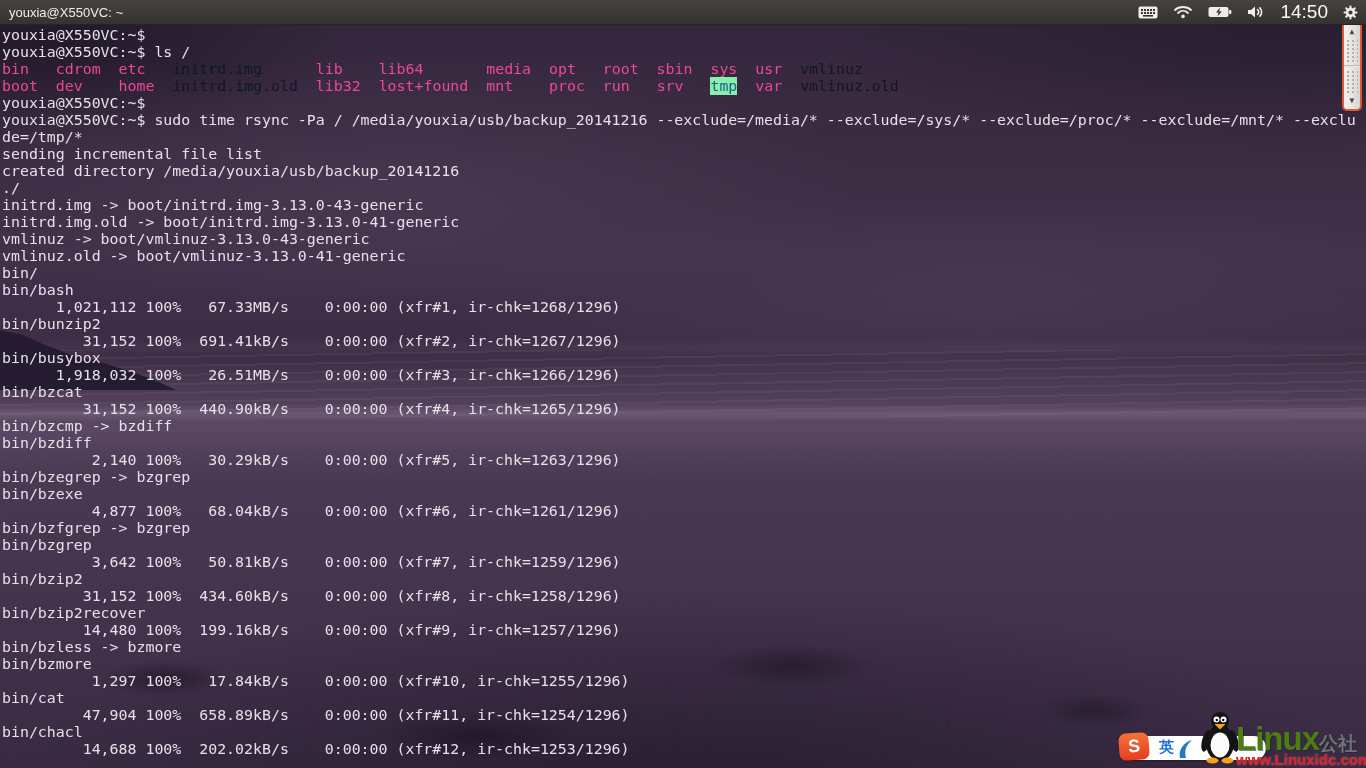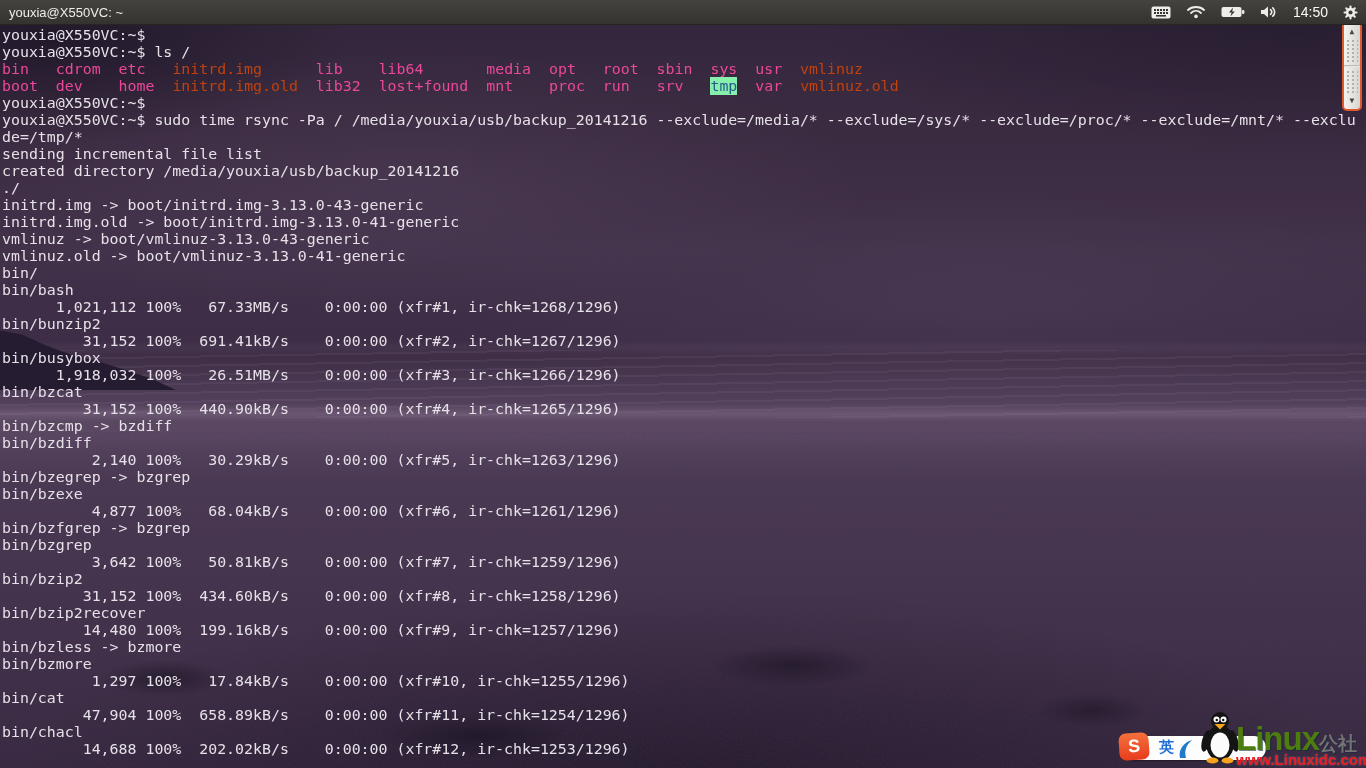--- a/index.html
+++ b/index.html
@@ -37,39 +37,39 @@
 
   
   .panel{position:absolute;left:0;top:0;width:1366px;height:24px;
     background:linear-gradient(#45433e,#353330);border-bottom:1px solid #26251f;
     display:flex;align-items:center;color:#efedea;
     font-family:"Liberation Sans",sans-serif;font-size:13px;z-index:30;}
   .panel .title{margin-left:9px;flex:0 0 auto;}
   .panel .spacer{flex:1 1 auto;}
   .tray{display:flex;align-items:center;gap:15px;margin-right:8px;}
   .tray svg{display:block;}
-  .clock{font-size:14px;color:#fbf9f6;}
+  .clock{font-size:19px;color:#fbf9f6;}
 
   
   .sb{position:absolute;left:1342px;top:21px;width:20px;height:90px;z-index:25;
     border:2px solid #e0582e;border-radius:5px;box-sizing:border-box;
     background:linear-gradient(90deg,#f5f3f0,#d8d5d1);overflow:hidden;}
   .sb .arrow{position:absolute;left:0;width:16px;text-align:center;color:#4a4742;font-size:8px;line-height:10px;}
   .sb .dots{position:absolute;left:2px;width:12px;
     background-image:radial-gradient(circle 1px at 2px 2px,#b2aeaa 1px,transparent 1.4px);
     background-size:5px 4px;}
   .sb .split{position:absolute;left:0;width:16px;height:2px;
     background:linear-gradient(#aaa7a2,#fcfbfa);}
 
   
   .term{position:absolute;left:2px;top:27px;width:1400px;margin:0;z-index:10;
     font-family:"DejaVu Sans Mono",monospace;font-size:14.9px;line-height:17px;
     color:#e6e1e8;white-space:pre;}
   .term .dir{color:#ec4899;}
-  .term .lnk{color:#c2410c;}
+  .term .lnk{color:#0f172a;}
   .term .stk{color:#275d8e;background:#86efac;}
 
   
   .wm{position:absolute;right:0;bottom:0;width:252px;height:66px;z-index:40;
     font-family:"Liberation Sans","DejaVu Sans",sans-serif;}
   .wm .pill{position:absolute;left:8px;top:34px;width:144px;height:24px;border-radius:12px;
     background:#fdfdfd;box-shadow:0 1px 2px rgba(0,0,0,.4);}
   .wm .sbadge{position:absolute;left:5px;top:31px;width:30px;height:27px;border-radius:7px;
     background:linear-gradient(#f5713b,#e73c1e);transform:rotate(-4deg);
     color:#fff;font-weight:bold;font-size:18px;text-align:center;line-height:27px;}

